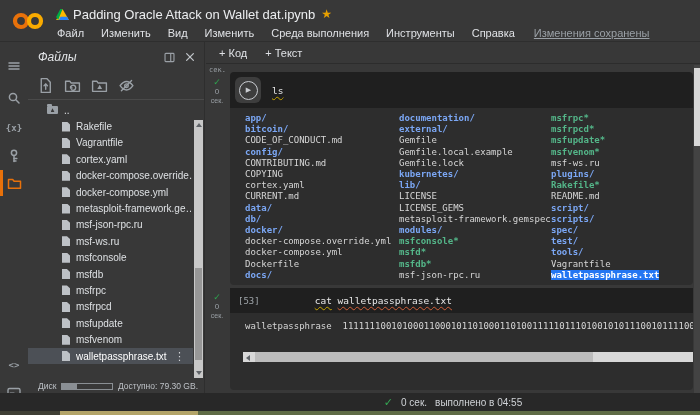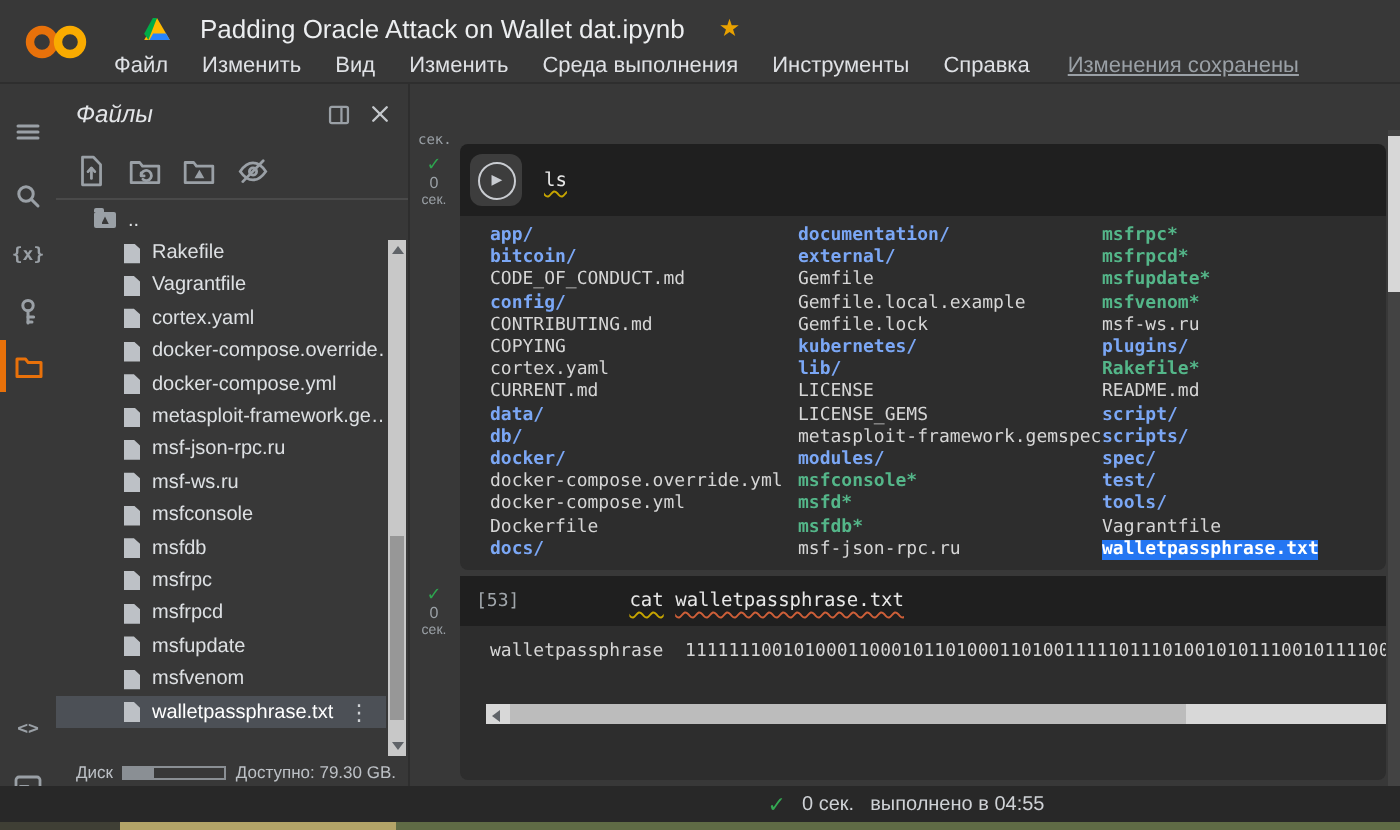--- a/index.html
+++ b/index.html
@@ -4,21 +4,21 @@
 <style>
   html,body{margin:0;padding:0;background:#222;}
   *{box-sizing:border-box;}
   #app{position:relative;width:700px;height:415px;background:#383838;overflow:hidden;
        font-family:"Liberation Sans","DejaVu Sans",sans-serif;color:#e8eaed;}
   .mono{font-family:"DejaVu Sans Mono",monospace;}
 
   
   .header{position:absolute;top:0;left:0;right:0;height:42px;background:#383838;border-bottom:1px solid #2e2e2e;}
   .logo{position:absolute;left:10px;top:9px;cursor:pointer;}
-  .title-row{position:absolute;left:72px;top:4px;height:20px;display:flex;align-items:center;gap:15px;}
+  .title-row{position:absolute;left:56px;top:4px;height:20px;display:flex;align-items:center;gap:4px;}
   .nb-title{font-size:13px;color:#eceef0;}
   .star{font-size:12px;color:#e8a100;margin-left:2px;}
   .menu-row{position:absolute;left:57px;top:25px;height:16px;display:flex;align-items:center;gap:17px;font-size:11px;color:#dfe1e5;}
   .menu-row .menu-item{cursor:pointer;white-space:nowrap;}
   .save-status{color:#9aa0a6;text-decoration:underline;white-space:nowrap;margin-left:2px;}
 
   
   .rail{position:absolute;left:0;top:42px;width:28px;bottom:22px;background:#383838;}
   .rail .ric{position:absolute;left:0;width:28px;height:24px;display:flex;align-items:center;justify-content:center;cursor:pointer;}
   .rail .txtic{font-size:9px;font-weight:bold;color:#9aa0a6;font-family:"DejaVu Sans Mono",monospace;}
@@ -290,20 +290,24 @@
     <div class="disk-row">
       <span>Диск</span>
       <div class="disk-bar">
         <div class="disk-fill"></div>
       </div>
       <span>Доступно: 79.30 GB.</span>
     </div>
   </div>
 
   <div class="notebook">
+    <div class="nb-toolbar">
+      <button class="nb-btn">+ Код</button>
+      <button class="nb-btn">+ Текст</button>
+    </div>
     <div class="canvas">
       <span class="stray mono">сек.</span>
 
       <div class="gutter" style="top:13px">
         <span class="gcheck">✓</span>
         <span class="gtime">0</span>
         <span class="gunit">сек.</span>
       </div>
       <div class="cell" style="top:7px">
         <div class="band band1">

